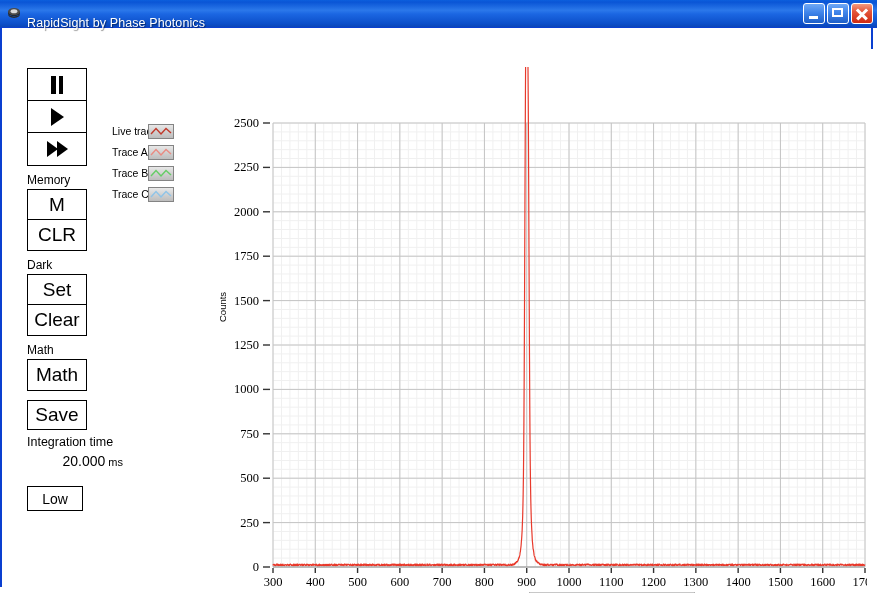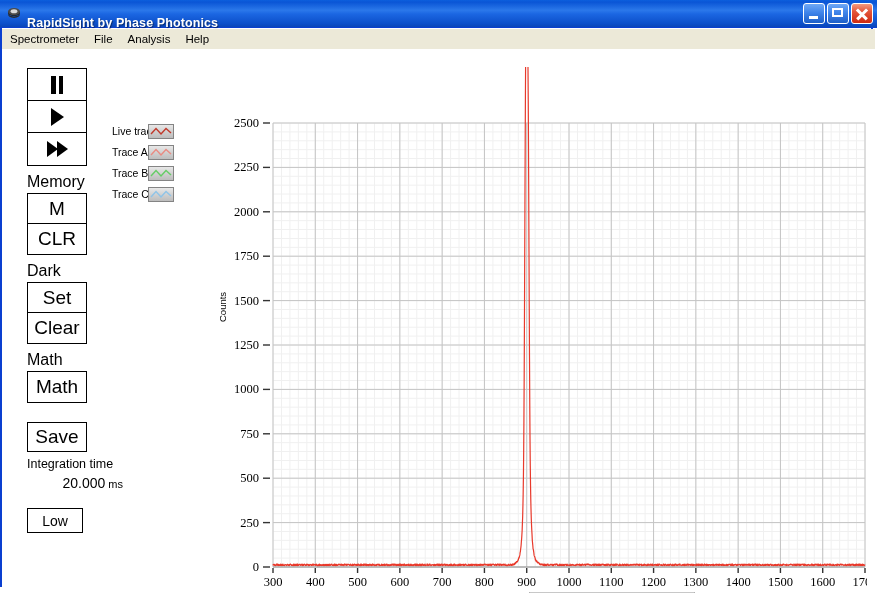--- a/index.html
+++ b/index.html
@@ -37,21 +37,21 @@
   .title-icon {
     position: absolute;
     left: 6px; top: 6px;
     width: 16px; height: 16px;
   }
   .title-text {
     position: absolute;
     left: 27px; top: 16px;
     color: #ffffff;
     font-size: 12.5px;
-    font-weight: bold;
+    font-weight: normal;
     letter-spacing: 0.1px;
     text-shadow: 1px 1px 1px rgba(0,0,0,0.45);
     white-space: nowrap;
   }
   .win-btns {
     position: absolute;
     right: 4px; top: 3px;
     display: flex;
     gap: 2px;
   }
@@ -140,21 +140,21 @@
     background: #ffffff;
     border-bottom: 1px solid #000000;
     cursor: pointer;
     box-sizing: border-box;
     font-size: 19px;
     color: #000000;
   }
   .ctl-btn:last-child { border-bottom: none; }
 
   .sec-label {
-    font-size: 16px;
+    font-size: 12px;
     color: #000000;
     margin: 7px 0 2px 0;
     white-space: nowrap;
   }
   .txt-btn {
     height: 30px;
     display: flex;
     align-items: center;
     justify-content: center;
     background: #ffffff;
@@ -169,21 +169,21 @@
   .single-btn {
     border: 1px solid #000000;
     background: #ffffff;
     height: 30px;
     display: flex;
     align-items: center;
     justify-content: center;
     font-size: 19px;
     cursor: pointer;
     box-sizing: border-box;
-    margin-top: 19px;
+    margin-top: 9px;
   }
 
   .low-btn {
     border: 1px solid #000000;
     background: #ffffff;
     height: 25px;
     width: 56px;
     display: flex;
     align-items: center;
     justify-content: center;
@@ -326,26 +326,20 @@
     <div class="win-btns">
       <div class="win-btn min"></div>
       <div class="win-btn max"></div>
       <div class="win-btn close">
         <span class="x1"></span>
           <span class="x2"></span>
       </div>
     </div>
   </div>
 
-  <div class="menubar">
-    <div class="menu-item">Spectrometer</div>
-    <div class="menu-item">File</div>
-    <div class="menu-item">Analysis</div>
-    <div class="menu-item">Help</div>
-  </div>
 
   <div class="client">
 
     <div class="controls">
 
       <div class="btn-group">
         <div class="ctl-btn">
           <span class="glyph-pause"></span>
         </div>
         <div class="ctl-btn">

